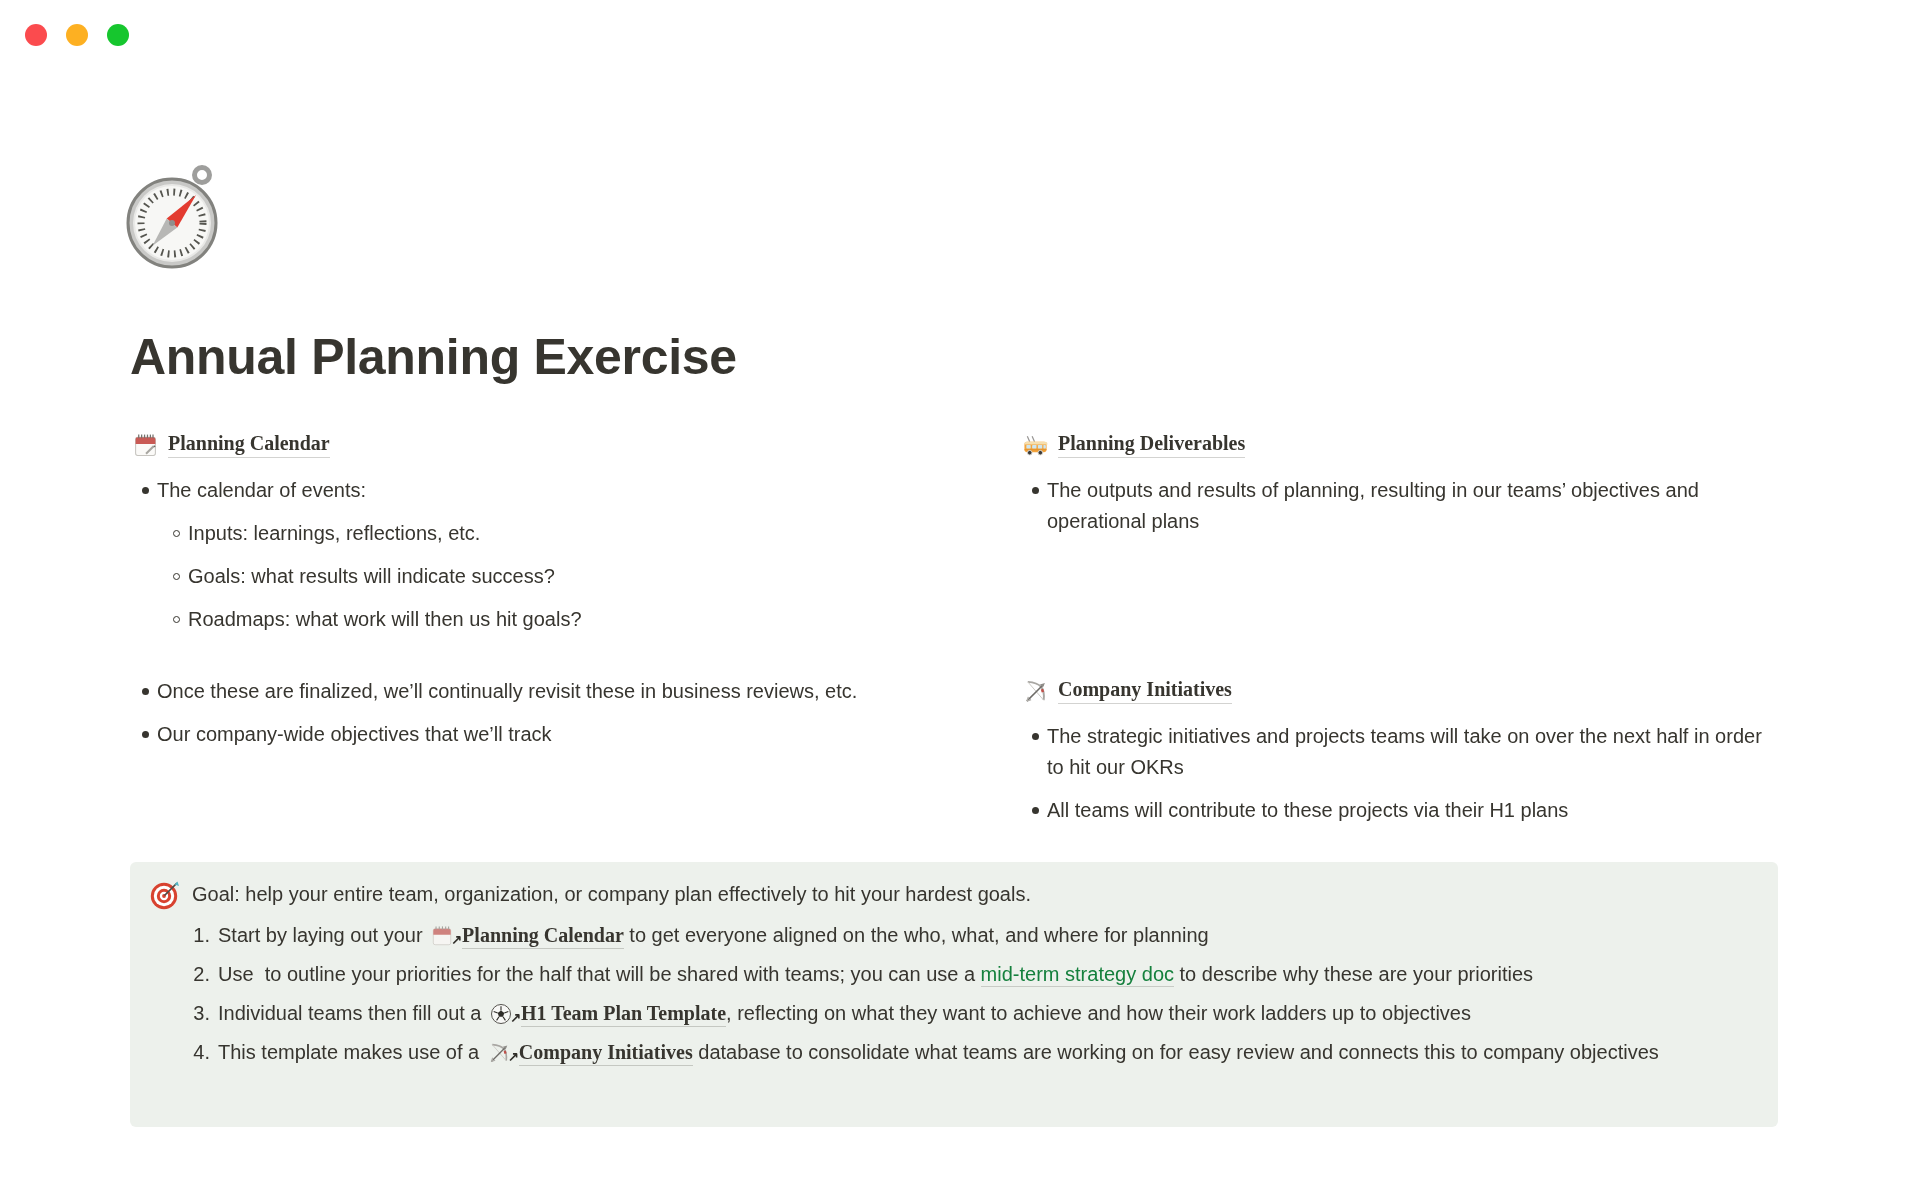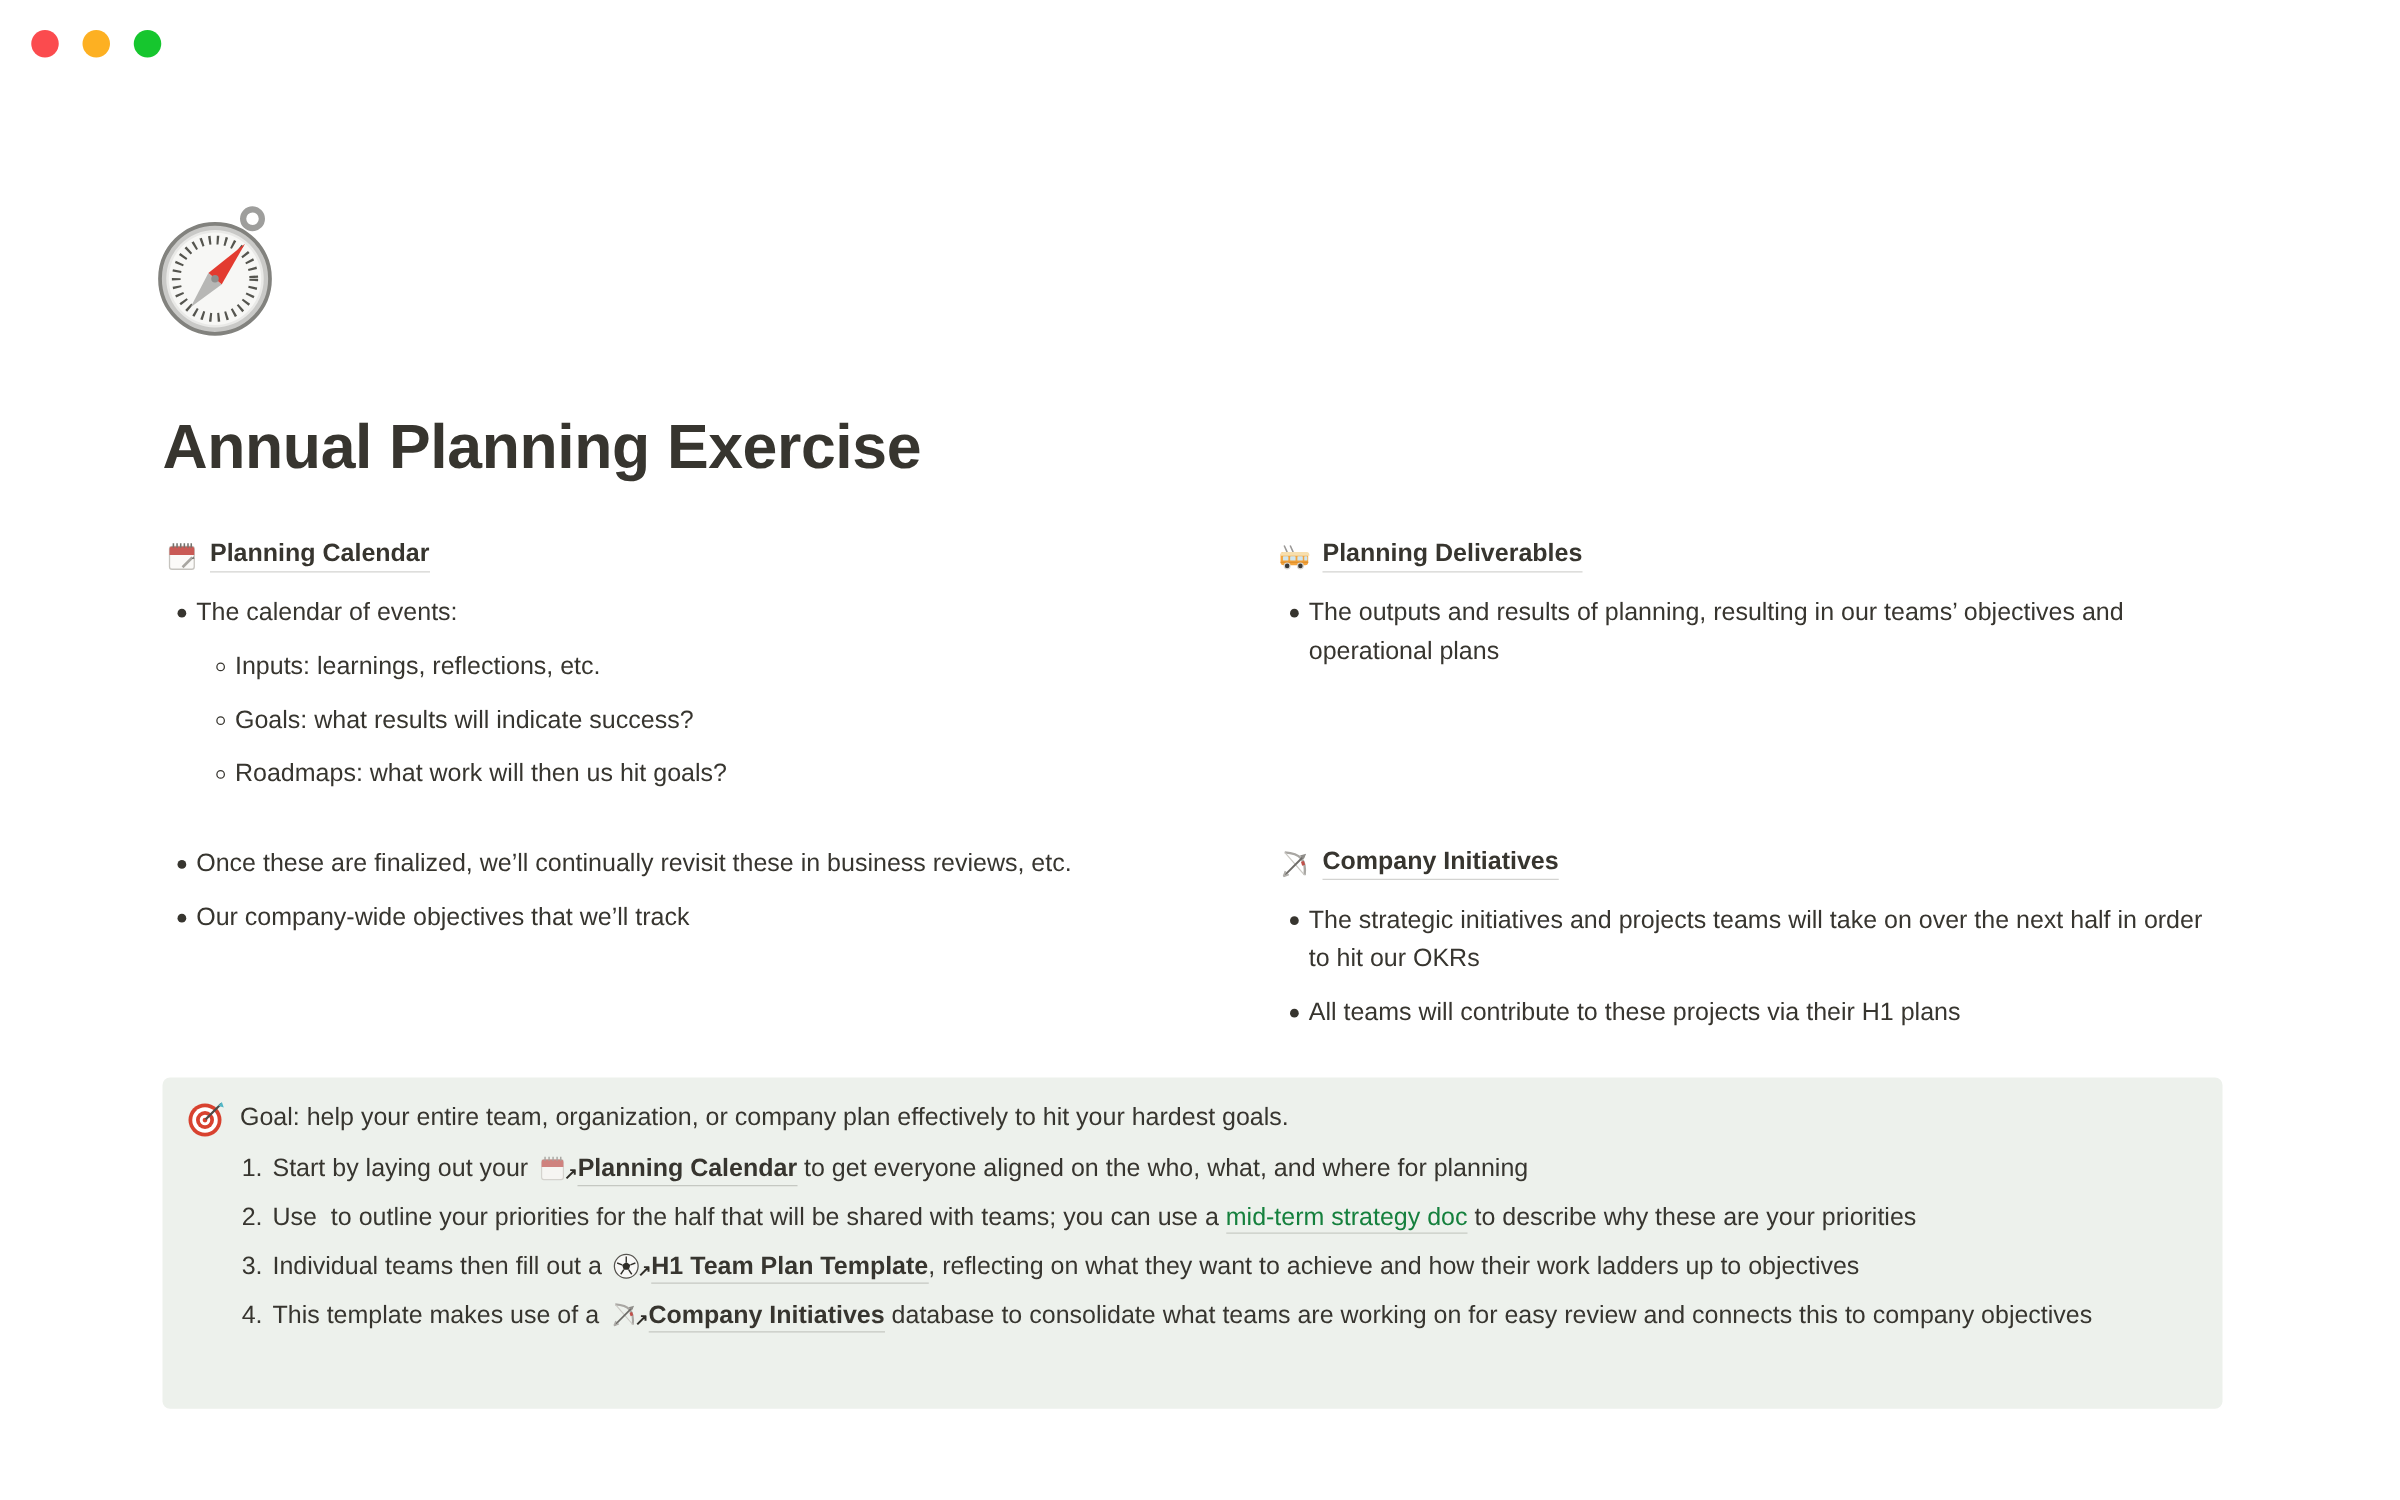--- a/index.html
+++ b/index.html
@@ -28,20 +28,21 @@
   .columns {
     position:absolute; left:133px; top:430px; width:1645px;
     display:grid; grid-template-columns:755px 755px; column-gap:135px; row-gap:29px;
   }
   .section-heading { display:flex; align-items:center; height:30px; margin-bottom:15px; }
   .h-icon { width:25px; height:25px; flex:none; margin-right:10px; display:inline-flex; }
   .page-link {
     font-size:20px; font-weight:600; color:#37352f; text-decoration:none;
     border-bottom:1.5px solid rgba(55,53,47,0.22); padding-bottom:2px; cursor:pointer;
     white-space:pre-wrap;
+    font-family:Liberation Serif, serif;
   }
   .btxt { font-size:20px; line-height:31px; }
   .bullet { display:flex; margin-bottom:12px; }
   .mk { width:24px; flex:none; display:flex; justify-content:center; }
   .dot  { width:7px; height:7px; border-radius:50%; background:#37352f; margin-top:12px; }
   .ring { width:7px; height:7px; border-radius:50%; border:1.6px solid #37352f; box-sizing:border-box; margin-top:12px; }
   .sublist { margin-left:31px; }
   .bullet .text { flex:1; }
   span[data-bind] { white-space:pre-wrap; }
   .b { font-weight:400; }

